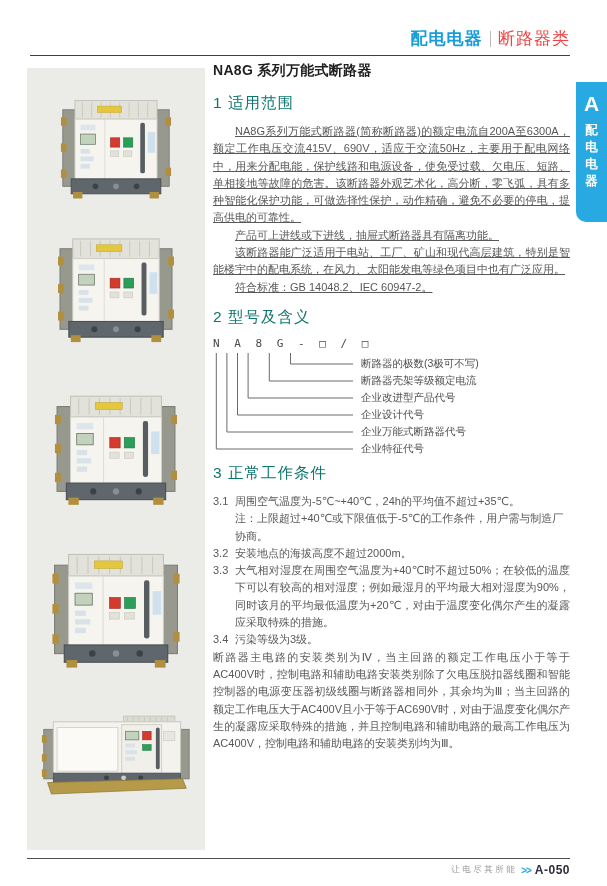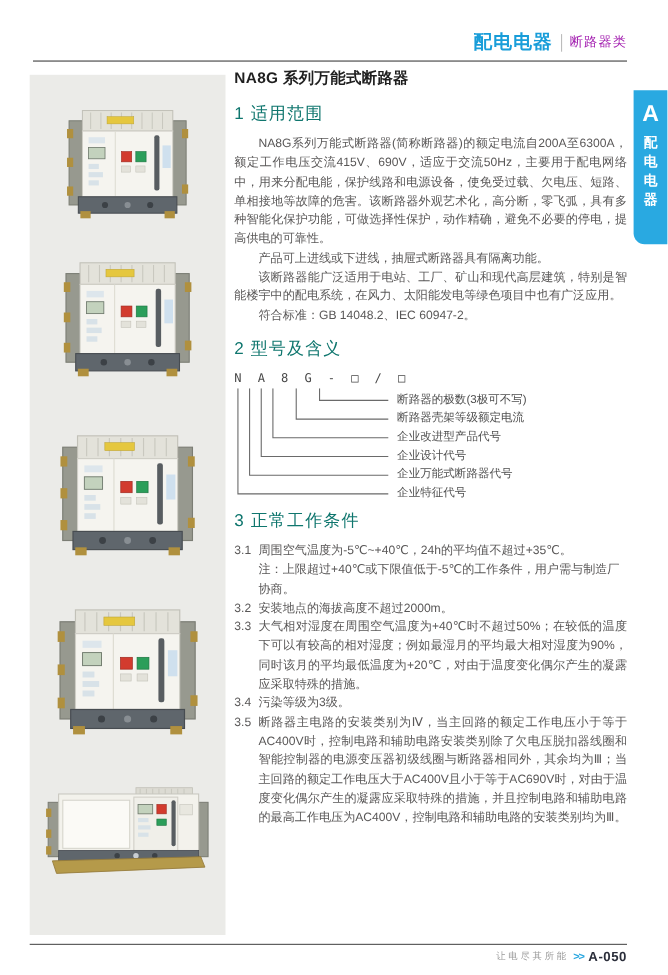--- a/index.html
+++ b/index.html
@@ -7,42 +7,42 @@
   body { font-family:"Liberation Sans","DejaVu Sans",sans-serif; }
   .page {
     position:relative; width:607px; height:886px; background:#ffffff;
     overflow:hidden; margin:0 auto;
   }
   
   .header-line { position:absolute; left:30px; top:55px; width:540px; height:0; border-top:1.5px solid #3f3f3f; }
   .header-text { position:absolute; top:27px; right:37px; display:flex; align-items:center; gap:7px; }
   .header-cat { font-size:17px; font-weight:bold; color:#189dd9; letter-spacing:1px; }
   .header-sep { width:1.5px; height:16px; background:#bcbcbc; }
-  .header-sub { font-size:12px; color:#a21caf; letter-spacing:1px; }
+  .header-sub { font-size:17px; color:#ef4444; letter-spacing:1px; }
   
   .side-tab {
     position:absolute; right:0; top:82px; width:31px; height:140px;
     background:#29a9e1; border-radius:0 0 0 10px;
     display:flex; flex-direction:column; align-items:center; padding-top:10px;
   }
   .side-tab .tab-letter { color:#fff; font-size:21px; font-weight:bold; line-height:24px; margin-bottom:6px; }
   .side-tab .tab-vert { display:flex; flex-direction:column; align-items:center; }
   .side-tab .tab-vert span { color:#fff; font-size:12.5px; font-weight:bold; line-height:17px; }
   
   .photo-panel {
     position:absolute; left:27px; top:68px; width:178px; height:782px;
     background:#ebebe8; display:block;
   }
   .photo { position:absolute; left:50%; transform:translateX(-50%); }
   .photo svg { display:block; }
   
   .content { position:absolute; left:213px; top:62px; width:357px; color:#595757; }
   .doc-title { font-size:14px; font-weight:bold; color:#1f1f1f; margin-bottom:13px; letter-spacing:0.3px; }
   .sec-heading { font-size:15.5px; color:#0f766e; font-weight:normal; letter-spacing:1px; margin-bottom:9px; }
-  .sec1 p { font-size:11px; line-height:17.3px; text-align:justify; text-indent:2em; color:#595757; }
+  .sec1 p { font-size:11px; line-height:17.3px; text-align:justify; text-indent:2em; color:#595757;text-decoration:underline; }
   .sec1 { margin-bottom:11px; }
   .sec2 { margin-bottom:3px; }
   
   .model-diagram { position:relative; height:123px; margin-top:2px; }
   .model-code { font-family:"DejaVu Sans Mono","Liberation Mono",monospace; font-size:11px; letter-spacing:4px; color:#4a4a4a; height:16px; }
   .model-lines { position:absolute; left:0; top:16px; }
   .model-label { position:absolute; left:148px; font-size:10.5px; color:#4f4f4f; line-height:13px; white-space:nowrap; }
   
   .sec3 .item { display:flex; font-size:11px; line-height:17.3px; color:#595757;justify-content:space-between; }
   .sec3 .item .num { width:22px; flex:0 0 22px; }
@@ -241,21 +241,20 @@
       </div>
       <div class="item">
         <span class="num">3.3</span>
         <span class="txt">大气相对湿度在周围空气温度为+40℃时不超过50%；在较低的温度下可以有较高的相对湿度；例如最湿月的平均最大相对湿度为90%，同时该月的平均最低温度为+20℃，对由于温度变化偶尔产生的凝露应采取特殊的措施。</span>
       </div>
       <div class="item">
         <span class="num">3.4</span>
         <span class="txt">污染等级为3级。</span>
       </div>
       <div class="item">
-        <span class="num">3.5</span>
         <span class="txt">断路器主电路的安装类别为Ⅳ，当主回路的额定工作电压小于等于AC400V时，控制电路和辅助电路安装类别除了欠电压脱扣器线圈和智能控制器的电源变压器初级线圈与断路器相同外，其余均为Ⅲ；当主回路的额定工作电压大于AC400V且小于等于AC690V时，对由于温度变化偶尔产生的凝露应采取特殊的措施，并且控制电路和辅助电路的最高工作电压为AC400V，控制电路和辅助电路的安装类别均为Ⅲ。</span>
       </div>
     </div>
   </div>
 
   <div class="footer-line"></div>
   <div class="footer-text">
     <span class="footer-slogan">让电尽其所能</span>
     <span class="footer-arrows">&gt;&gt;</span>
     <span class="footer-page">A-050</span>

